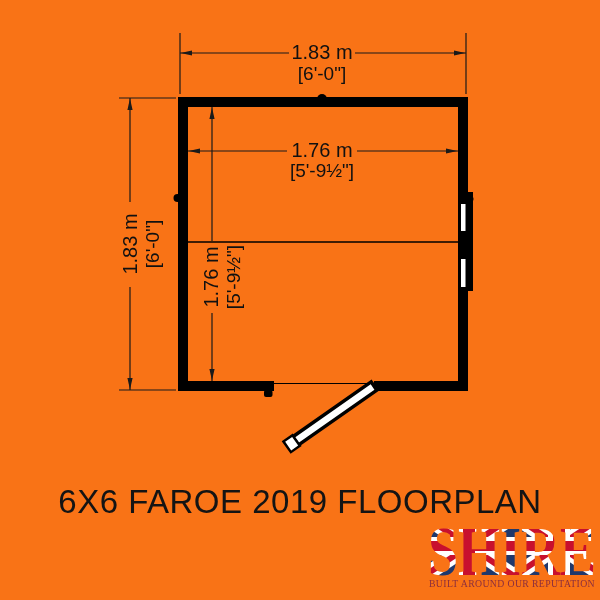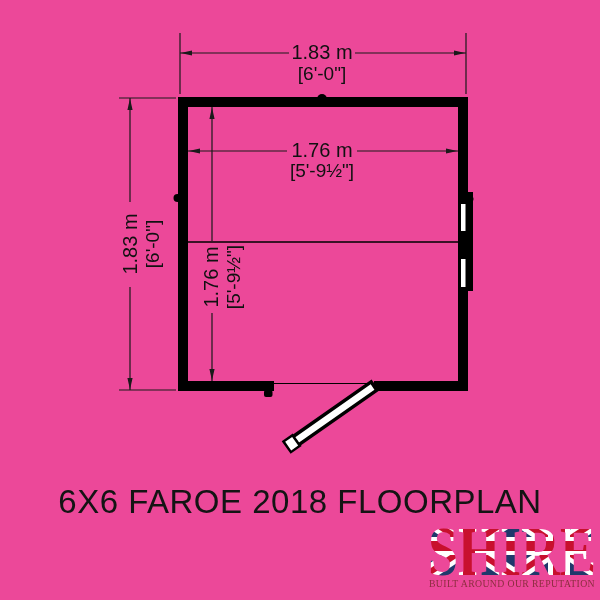--- a/index.html
+++ b/index.html
@@ -4,21 +4,21 @@
 <style>
   html, body {
     margin: 0;
     padding: 0;
     background: #ffffff;
   }
   .canvas {
     position: relative;
     width: 600px;
     height: 600px;
-    background: #ec4899;
+    background: #f97316;
     overflow: hidden;
     font-family: "Liberation Sans", sans-serif;
   }
   .plan-svg {
     position: absolute;
     left: 0;
     top: 0;
   }
   .plan-title {
     position: absolute;
@@ -111,21 +111,21 @@
     <g stroke="#1a1a1a" stroke-width="1.2">
       <line x1="212" y1="107" x2="212" y2="241"></line>
       <line x1="212" y1="313" x2="212" y2="381"></line>
       <polygon points="212,107.5 209.4,119 214.6,119" fill="#1a1a1a" stroke="none"></polygon>
       <polygon points="212,380.5 209.4,369 214.6,369" fill="#1a1a1a" stroke="none"></polygon>
     </g>
     <text class="dim" font-size="20" text-anchor="middle" x="218" y="277" transform="rotate(-90 218 277)">1.76 m</text>
     <text class="dim" font-size="19" text-anchor="middle" x="240" y="277" transform="rotate(-90 240 277)">[5'-9½"]</text>
   </svg>
 
-  <div class="plan-title">6X6 FAROE 2018 FLOORPLAN</div>
+  <div class="plan-title">6X6 FAROE 2019 FLOORPLAN</div>
 
   <svg class="logo-svg" width="176" height="78" viewBox="0 0 176 78">
     <defs>
       <pattern id="ujflag" patternUnits="userSpaceOnUse" x="0" y="0" width="90" height="60">
         <rect x="0" y="0" width="90" height="60" fill="#20386b"></rect>
         <line x1="0" y1="0" x2="90" y2="60" stroke="#ffffff" stroke-width="15"></line>
         <line x1="90" y1="0" x2="0" y2="60" stroke="#ffffff" stroke-width="15"></line>
         <line x1="0" y1="0" x2="90" y2="60" stroke="#c8102e" stroke-width="6"></line>
         <line x1="90" y1="0" x2="0" y2="60" stroke="#c8102e" stroke-width="6"></line>
         <line x1="45" y1="0" x2="45" y2="60" stroke="#ffffff" stroke-width="22"></line>

